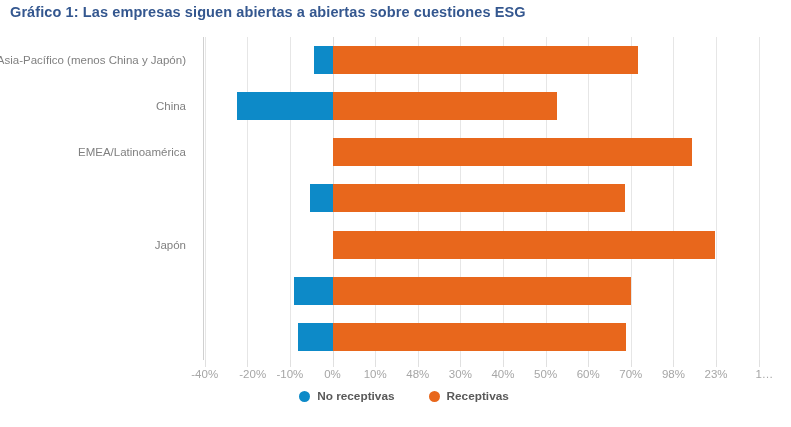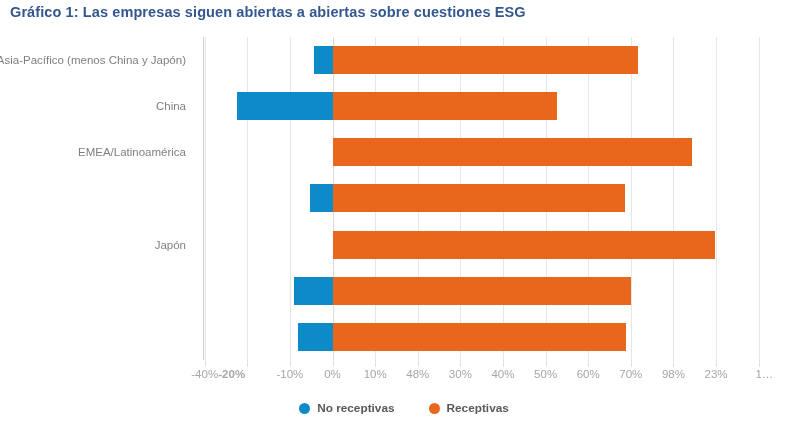--- a/index.html
+++ b/index.html
@@ -54,21 +54,21 @@
   .tick-mark{
     position:absolute;top:0;width:1px;height:7px;background:#e0e0e0;
   }
   .tick-label{
     position:absolute;top:8px;font-size:11.5px;color:#a6a6a6;
     transform:translateX(-50%);white-space:nowrap;
   }
 
   
   #legend{
-    position:absolute;left:0;right:0;top:396px;height:24px;
+    position:absolute;left:0;right:0;top:384px;height:24px;
     display:flex;justify-content:center;align-items:center;gap:34px;margin-left:17px;
   }
   .legend-item{display:flex;align-items:center;gap:7px;}
   .legend-dot{width:11px;height:11px;border-radius:50%;display:block;}
   .legend-text{font-size:11.8px;color:#595959;font-weight:bold;white-space:nowrap;}
 </style>
 </head>
 <body>
 
 <div id="chart-title">Gráfico 1: Las empresas siguen abiertas a abiertas sobre cuestiones ESG</div>
@@ -121,21 +121,21 @@
     <div class="row" style="top: 276.857px; height: 46.1429px;">
       <div class="bar neg" title="No receptivas: -8.1%" style="left: 93.3277px; width: 34.5185px; background: rgb(13, 138, 200);"></div>
       <div class="bar pos" title="Receptivas: 68.8%" style="left: 127.846px; width: 293.194px; background: rgb(232, 103, 28);"></div>
     </div>
   </div>
 
 <div id="ticks">
     <div class="tick-mark" style="left: 0px;"></div>
     <div class="tick-label" style="left: 0px;">-40%</div>
     <div class="tick-mark" style="left: 42.6154px;"></div>
-    <div class="tick-label" style="left: 27px; font-weight: bold;">-20%</div>
+    <div class="tick-label" style="left: 48px;">-20%</div>
     <div class="tick-mark" style="left: 85.2308px;"></div>
     <div class="tick-label" style="left: 85.2308px;">-10%</div>
     <div class="tick-mark" style="left: 127.846px;"></div>
     <div class="tick-label" style="left: 127.846px;">0%</div>
     <div class="tick-mark" style="left: 170.462px;"></div>
     <div class="tick-label" style="left: 170.462px;">10%</div>
     <div class="tick-mark" style="left: 213.077px;"></div>
     <div class="tick-label" style="left: 213.077px;">48%</div>
     <div class="tick-mark" style="left: 255.692px;"></div>
     <div class="tick-label" style="left: 255.692px;">30%</div>

